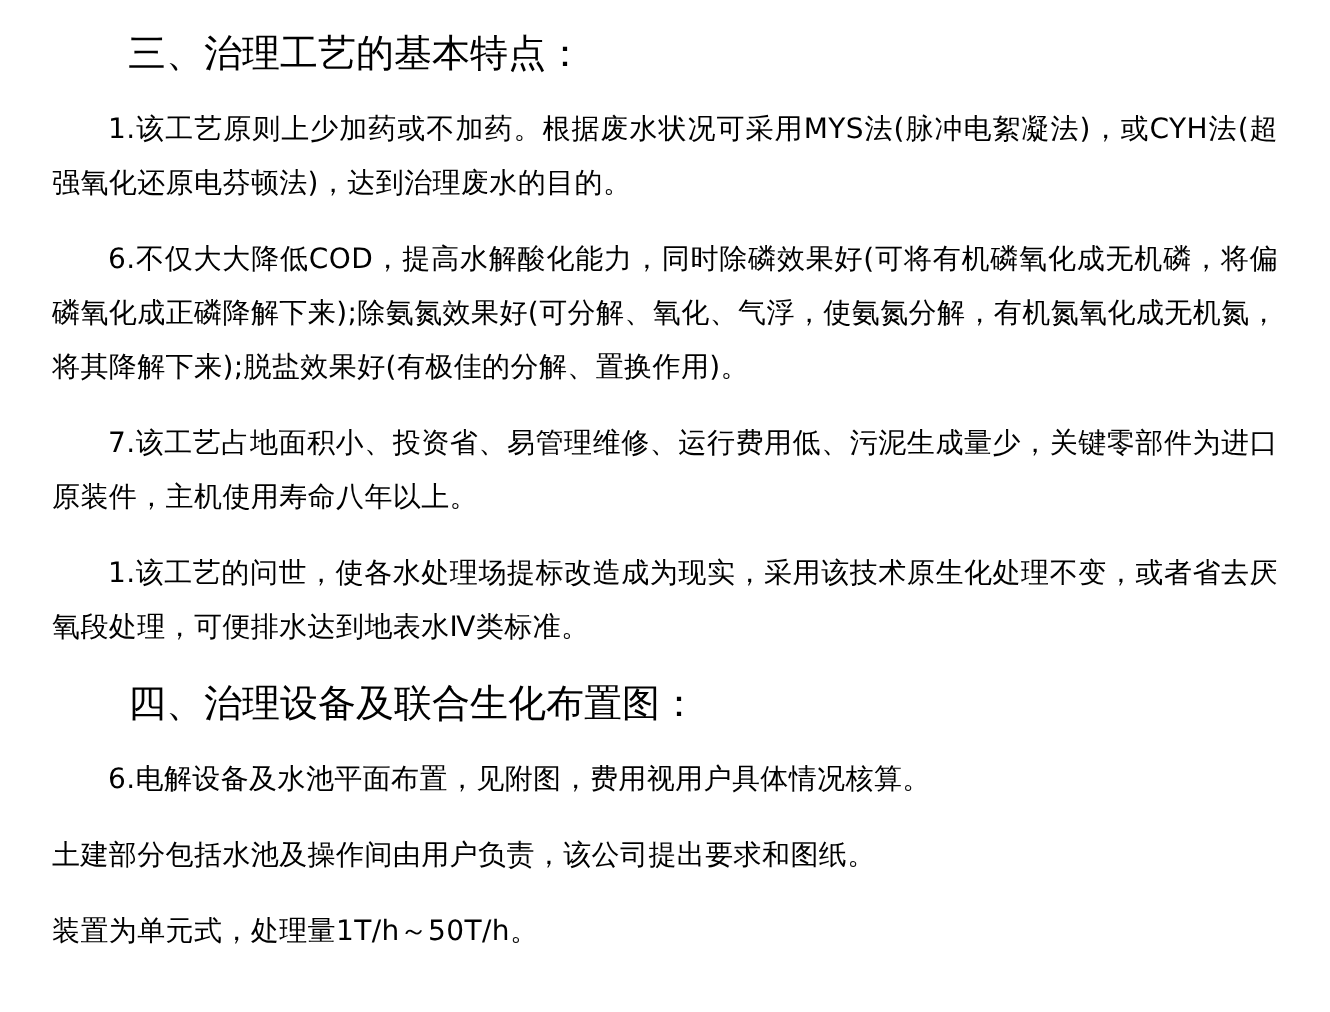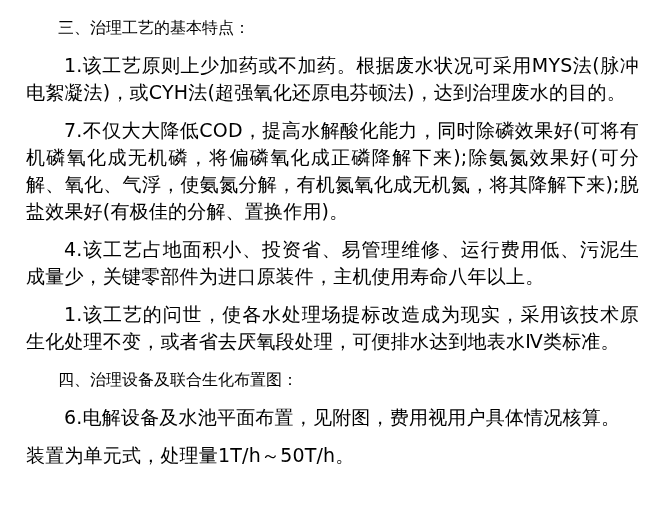--- a/index.html
+++ b/index.html
@@ -15,30 +15,30 @@
     color: #000000;
   }
   .page {
     width: 665px;
     height: 506px;
     box-sizing: border-box;
     padding: 14px 26px 0 26px;
     background: #ffffff;
   }
   .para {
-    font-size: 19px;
+    font-size: 14px;
     line-height: 27px;
     text-align: justify;
     text-justify: inter-ideograph;
     margin: 0 0 11px 0;
     letter-spacing: 0.2px;
   }
   .heading {
     text-indent: 2em;
-    font-size: 16px;
+    font-size: 19px;
     line-height: 27px;
     margin: 0 0 11px 0;
   }
   .indent {
     text-indent: 2em;
   }
   .noindent {
     text-indent: 0;
   }
   .spacer-top {
@@ -47,27 +47,28 @@
 </style>
 </head>
 <body>
 
 <div class="page">
 
   <p class="heading">三、治理工艺的基本特点：</p>
 
   <p class="para indent">1.该工艺原则上少加药或不加药。根据废水状况可采用MYS法(脉冲电絮凝法)，或CYH法(超强氧化还原电芬顿法)，达到治理废水的目的。</p>
 
-  <p class="para indent">7.不仅大大降低COD，提高水解酸化能力，同时除磷效果好(可将有机磷氧化成无机磷，将偏磷氧化成正磷降解下来);除氨氮效果好(可分解、氧化、气浮，使氨氮分解，有机氮氧化成无机氮，将其降解下来);脱盐效果好(有极佳的分解、置换作用)。</p>
+  <p class="para indent">6.不仅大大降低COD，提高水解酸化能力，同时除磷效果好(可将有机磷氧化成无机磷，将偏磷氧化成正磷降解下来);除氨氮效果好(可分解、氧化、气浮，使氨氮分解，有机氮氧化成无机氮，将其降解下来);脱盐效果好(有极佳的分解、置换作用)。</p>
 
-  <p class="para indent">4.该工艺占地面积小、投资省、易管理维修、运行费用低、污泥生成量少，关键零部件为进口原装件，主机使用寿命八年以上。</p>
+  <p class="para indent">7.该工艺占地面积小、投资省、易管理维修、运行费用低、污泥生成量少，关键零部件为进口原装件，主机使用寿命八年以上。</p>
 
   <p class="para indent">1.该工艺的问世，使各水处理场提标改造成为现实，采用该技术原生化处理不变，或者省去厌氧段处理，可便排水达到地表水Ⅳ类标准。</p>
 
   <p class="heading spacer-top">四、治理设备及联合生化布置图：</p>
 
   <p class="para indent">6.电解设备及水池平面布置，见附图，费用视用户具体情况核算。</p>
 
 
+  <p class="para noindent">土建部分包括水池及操作间由用户负责，该公司提出要求和图纸。</p>
 
   <p class="para noindent">装置为单元式，处理量1T/h～50T/h。</p>
 
 </div>
 
 </body></html>

